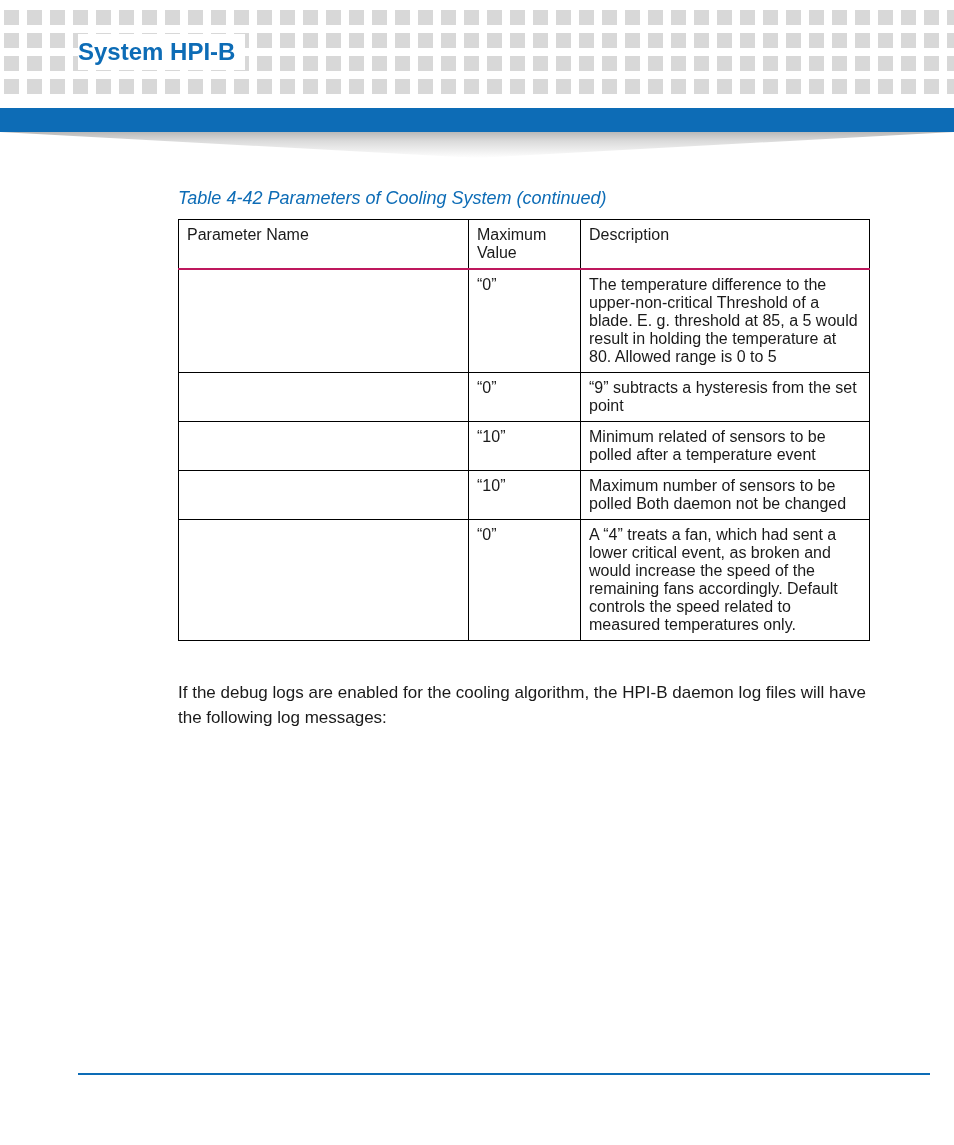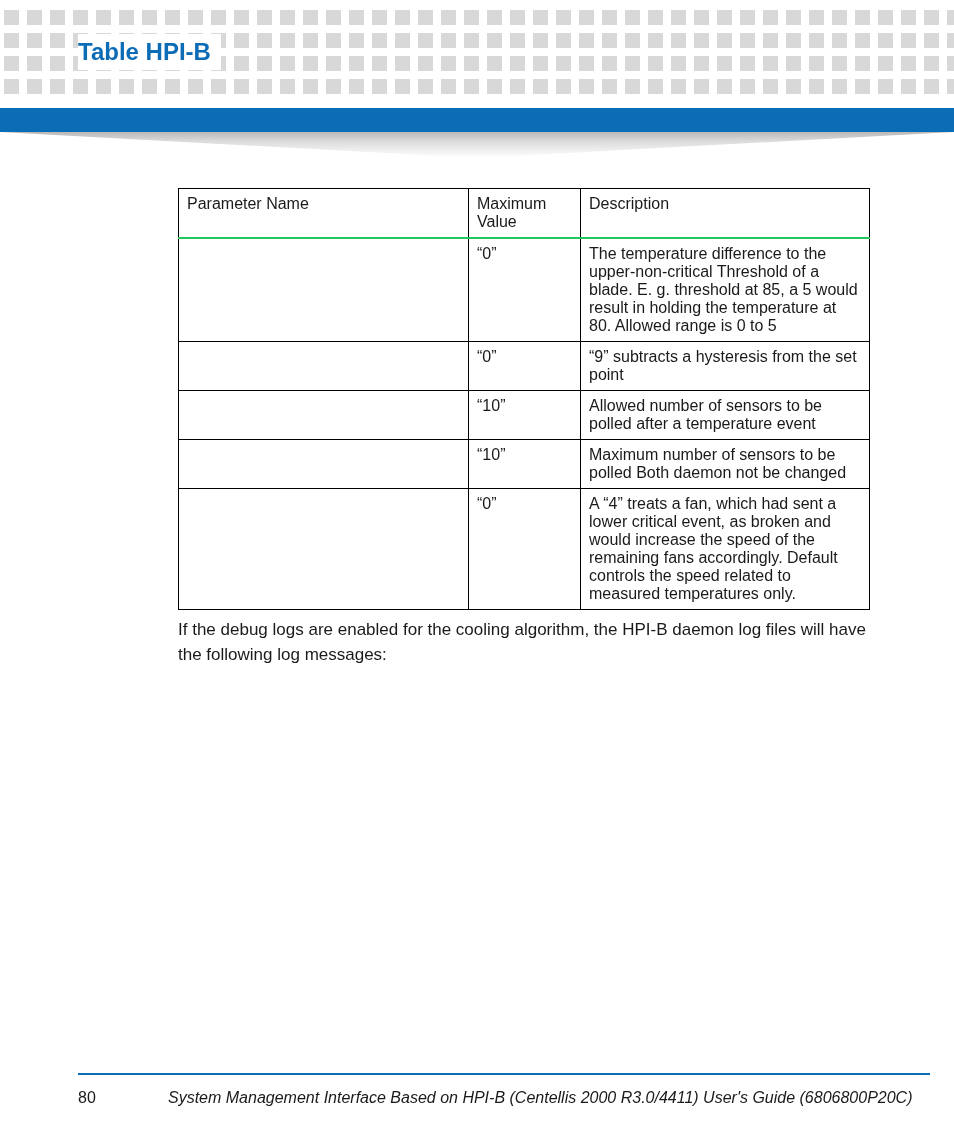--- a/index.html
+++ b/index.html
@@ -58,27 +58,27 @@
     border: 1px solid #000;
     padding: 6px 8px;
     text-align: left;
     vertical-align: top;
     font-weight: 400;
   }
   table.params thead th {
     font-weight: 400;
   }
   table.params thead tr {
-    border-bottom: 2px solid #22c55e;
+    border-bottom: 2px solid #be185d;
   }
   table.params th:nth-child(1), table.params td:nth-child(1) { width: 290px; }
   table.params th:nth-child(2), table.params td:nth-child(2) { width: 112px; }
 
   .body-text {
-    margin-top: 8px;
+    margin-top: 40px;
     font-size: 17px;
     line-height: 1.45;
   }
 
   .footer-rule {
     position: absolute;
     left: 78px; right: 24px; bottom: 70px;
     height: 0;
     border-top: 2px solid #0d6cb6;
   }
@@ -97,26 +97,27 @@
 
 <div class="page">
 
   <div class="dotgrid">
     <div class="row"><span class="sq"></span><span class="sq"></span><span class="sq"></span><span class="sq"></span><span class="sq"></span><span class="sq"></span><span class="sq"></span><span class="sq"></span><span class="sq"></span><span class="sq"></span><span class="sq"></span><span class="sq"></span><span class="sq"></span><span class="sq"></span><span class="sq"></span><span class="sq"></span><span class="sq"></span><span class="sq"></span><span class="sq"></span><span class="sq"></span><span class="sq"></span><span class="sq"></span><span class="sq"></span><span class="sq"></span><span class="sq"></span><span class="sq"></span><span class="sq"></span><span class="sq"></span><span class="sq"></span><span class="sq"></span><span class="sq"></span><span class="sq"></span><span class="sq"></span><span class="sq"></span><span class="sq"></span><span class="sq"></span><span class="sq"></span><span class="sq"></span><span class="sq"></span><span class="sq"></span><span class="sq"></span><span class="sq"></span></div>
     <div class="row"><span class="sq"></span><span class="sq"></span><span class="sq"></span><span class="sq"></span><span class="sq"></span><span class="sq"></span><span class="sq"></span><span class="sq"></span><span class="sq"></span><span class="sq"></span><span class="sq"></span><span class="sq"></span><span class="sq"></span><span class="sq"></span><span class="sq"></span><span class="sq"></span><span class="sq"></span><span class="sq"></span><span class="sq"></span><span class="sq"></span><span class="sq"></span><span class="sq"></span><span class="sq"></span><span class="sq"></span><span class="sq"></span><span class="sq"></span><span class="sq"></span><span class="sq"></span><span class="sq"></span><span class="sq"></span><span class="sq"></span><span class="sq"></span><span class="sq"></span><span class="sq"></span><span class="sq"></span><span class="sq"></span><span class="sq"></span><span class="sq"></span><span class="sq"></span><span class="sq"></span><span class="sq"></span><span class="sq"></span></div>
     <div class="row"><span class="sq"></span><span class="sq"></span><span class="sq"></span><span class="sq"></span><span class="sq"></span><span class="sq"></span><span class="sq"></span><span class="sq"></span><span class="sq"></span><span class="sq"></span><span class="sq"></span><span class="sq"></span><span class="sq"></span><span class="sq"></span><span class="sq"></span><span class="sq"></span><span class="sq"></span><span class="sq"></span><span class="sq"></span><span class="sq"></span><span class="sq"></span><span class="sq"></span><span class="sq"></span><span class="sq"></span><span class="sq"></span><span class="sq"></span><span class="sq"></span><span class="sq"></span><span class="sq"></span><span class="sq"></span><span class="sq"></span><span class="sq"></span><span class="sq"></span><span class="sq"></span><span class="sq"></span><span class="sq"></span><span class="sq"></span><span class="sq"></span><span class="sq"></span><span class="sq"></span><span class="sq"></span><span class="sq"></span></div>
     <div class="row"><span class="sq"></span><span class="sq"></span><span class="sq"></span><span class="sq"></span><span class="sq"></span><span class="sq"></span><span class="sq"></span><span class="sq"></span><span class="sq"></span><span class="sq"></span><span class="sq"></span><span class="sq"></span><span class="sq"></span><span class="sq"></span><span class="sq"></span><span class="sq"></span><span class="sq"></span><span class="sq"></span><span class="sq"></span><span class="sq"></span><span class="sq"></span><span class="sq"></span><span class="sq"></span><span class="sq"></span><span class="sq"></span><span class="sq"></span><span class="sq"></span><span class="sq"></span><span class="sq"></span><span class="sq"></span><span class="sq"></span><span class="sq"></span><span class="sq"></span><span class="sq"></span><span class="sq"></span><span class="sq"></span><span class="sq"></span><span class="sq"></span><span class="sq"></span><span class="sq"></span><span class="sq"></span><span class="sq"></span></div>
   </div>
 
-  <div class="chapter-title">Table HPI-B</div>
+  <div class="chapter-title">System HPI-B</div>
 
   <div class="blue-bar"></div>
   <div class="shadow-wedge"></div>
 
   <div class="content">
+    <div class="table-caption">Table 4-42 Parameters of Cooling System  (continued)</div>
 
     <table class="params">
       <thead>
         <tr>
           <th>Parameter Name</th>
           <th>Maximum Value</th>
           <th>Description</th>
         </tr>
       </thead>
       <tbody>
@@ -126,37 +127,33 @@
           <td>The temperature difference to the upper-non-critical Threshold of a blade. E. g. threshold at 85, a 5 would result in holding the temperature at 80. Allowed range is 0 to 5</td>
         </tr>
         <tr>
           <td></td>
           <td>“0”</td>
           <td>“9” subtracts a hysteresis from the set point</td>
         </tr>
         <tr>
           <td></td>
           <td>“10”</td>
-          <td>Allowed number of sensors to be polled after a temperature event</td>
+          <td>Minimum related of sensors to be polled after a temperature event</td>
         </tr>
         <tr>
           <td></td>
           <td>“10”</td>
           <td>Maximum number of sensors to be polled Both daemon not be changed</td>
         </tr>
         <tr>
           <td></td>
           <td>“0”</td>
           <td>A “4” treats a fan, which had sent a lower critical event, as broken and would increase the speed of the remaining fans accordingly. Default controls the speed related to measured temperatures only.</td>
         </tr>
       </tbody>
     </table>
 
     <p class="body-text">If the debug logs are enabled for the cooling algorithm, the HPI-B daemon log files will have the following log messages:</p>
   </div>
 
   <div class="footer-rule"></div>
-  <div class="footer">
-    <span class="pageno">80</span>
-    <span class="doc">System Management Interface Based on HPI-B (Centellis 2000 R3.0/4411) User's Guide (6806800P20C)</span>
-  </div>
 
 </div>
 
 </body></html>

